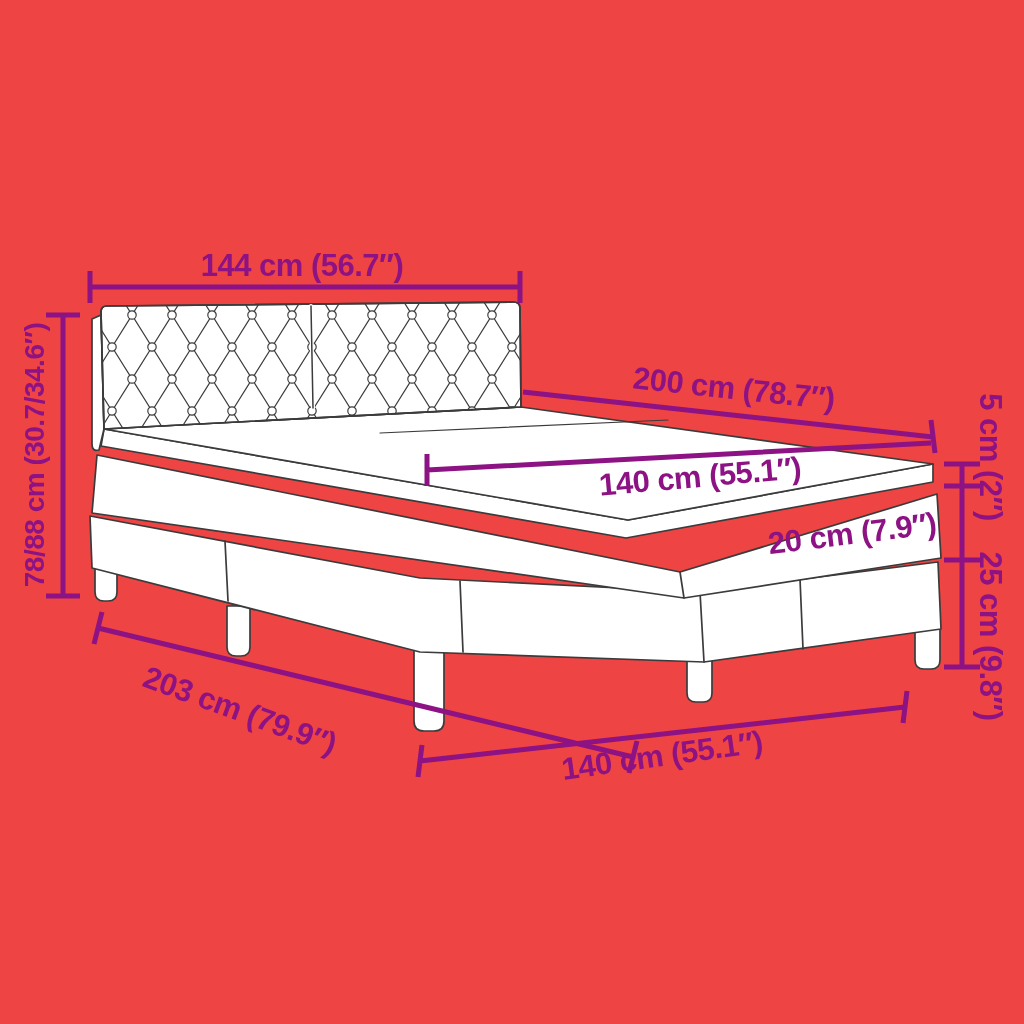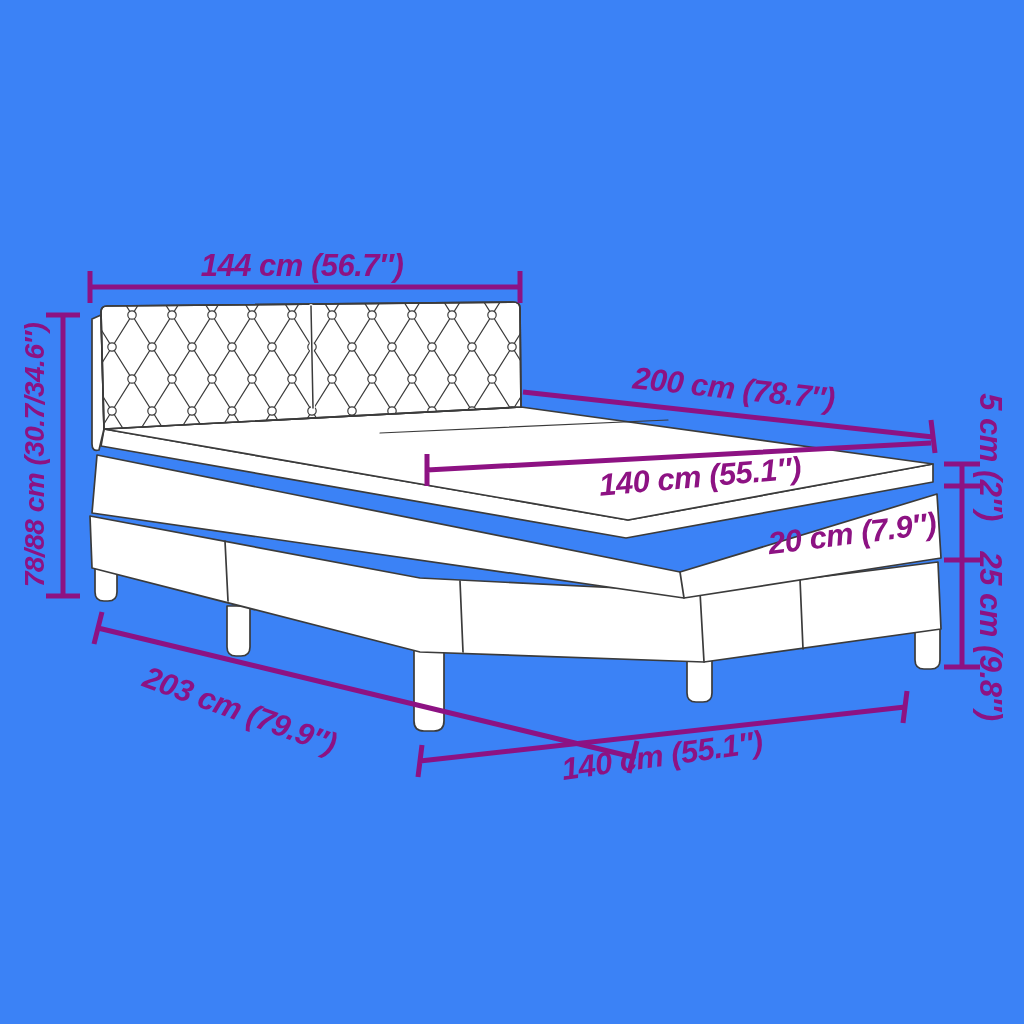--- a/index.html
+++ b/index.html
@@ -4,24 +4,23 @@
 <style>
   html, body {
     margin: 0;
     padding: 0;
     background: #ffffff;
   }
   #stage {
     position: relative;
     width: 1024px;
     height: 1024px;
-    background: #3b82f6;
+    background: #ef4444;
     overflow: hidden;
     font-family: "Liberation Sans", sans-serif;
-    font-style: italic;
   }
   svg { display: block; }
   .dim-label {
     font-family: "Liberation Sans", sans-serif;
     font-weight: bold;
     font-size: 31px;
     letter-spacing: -0.5px;
   }
   .dim-label.small { font-size: 28px; }
 </style>

